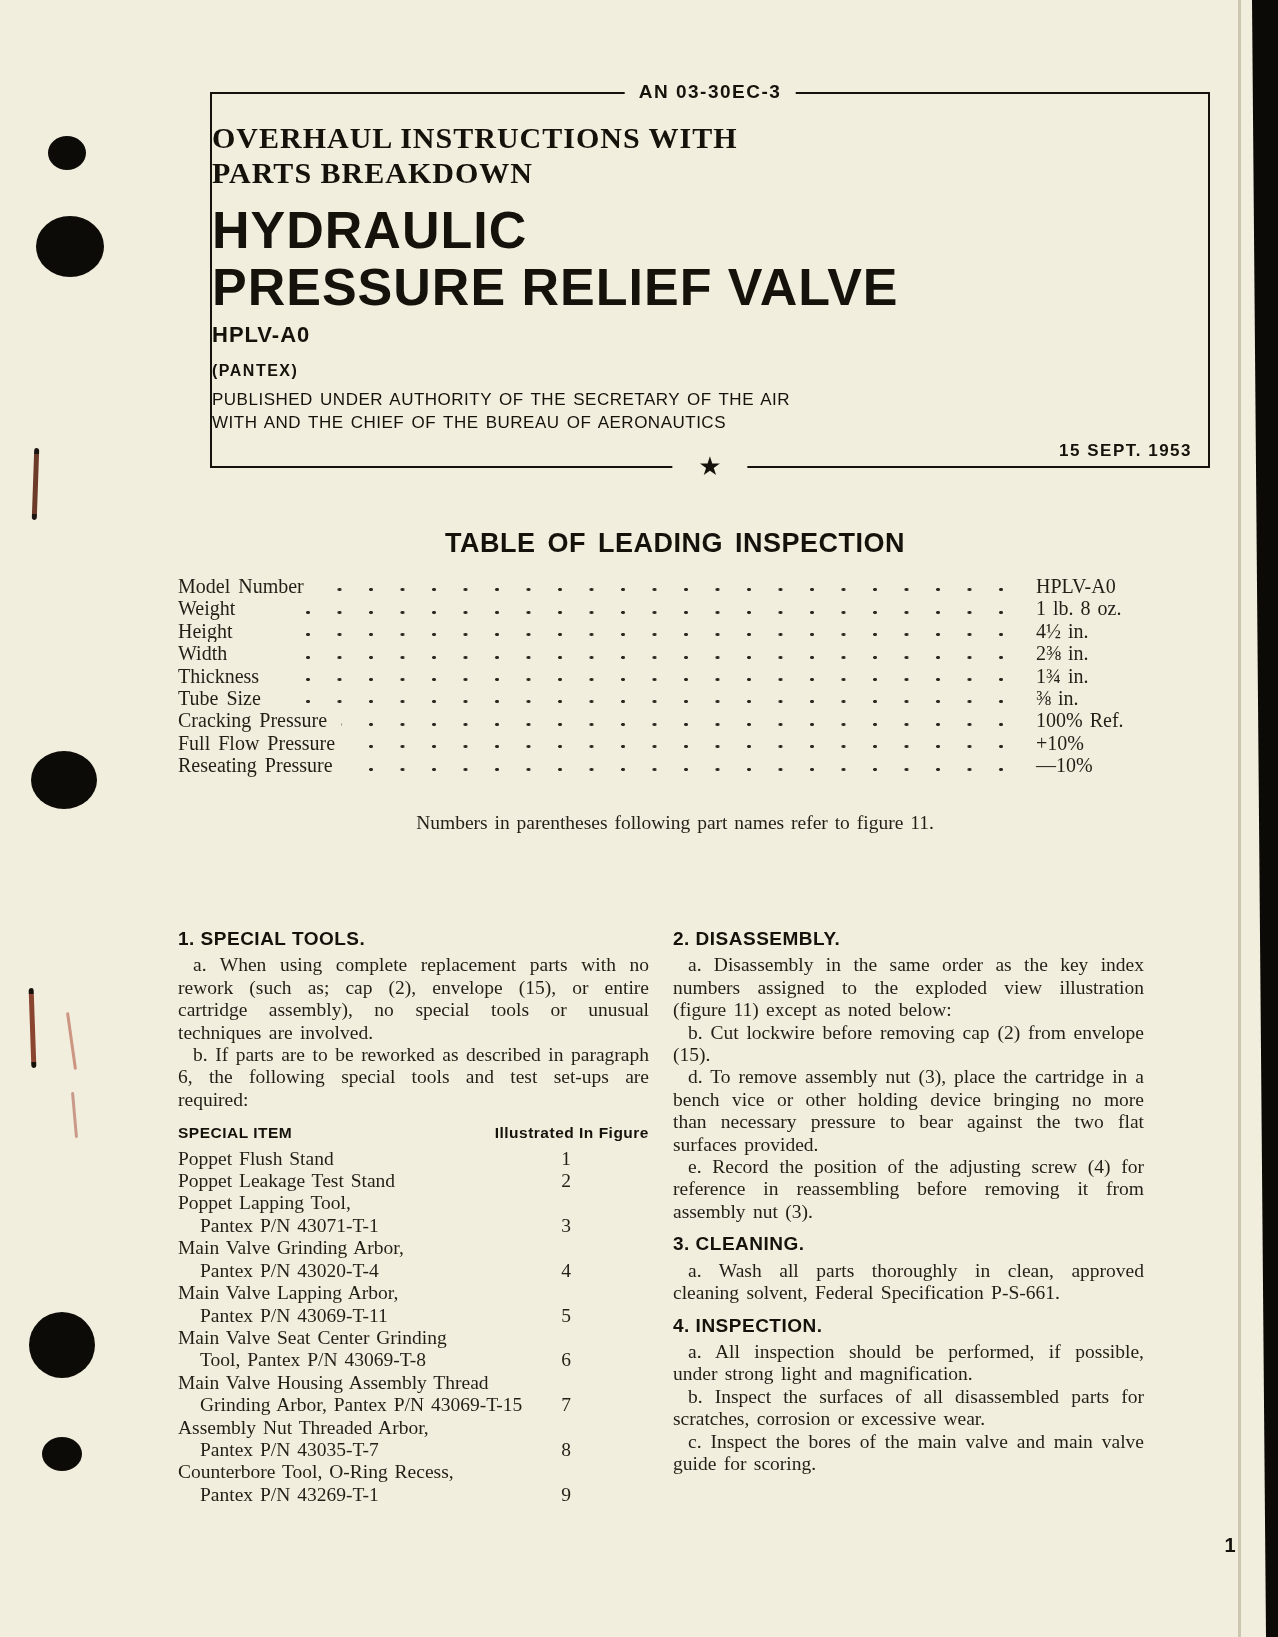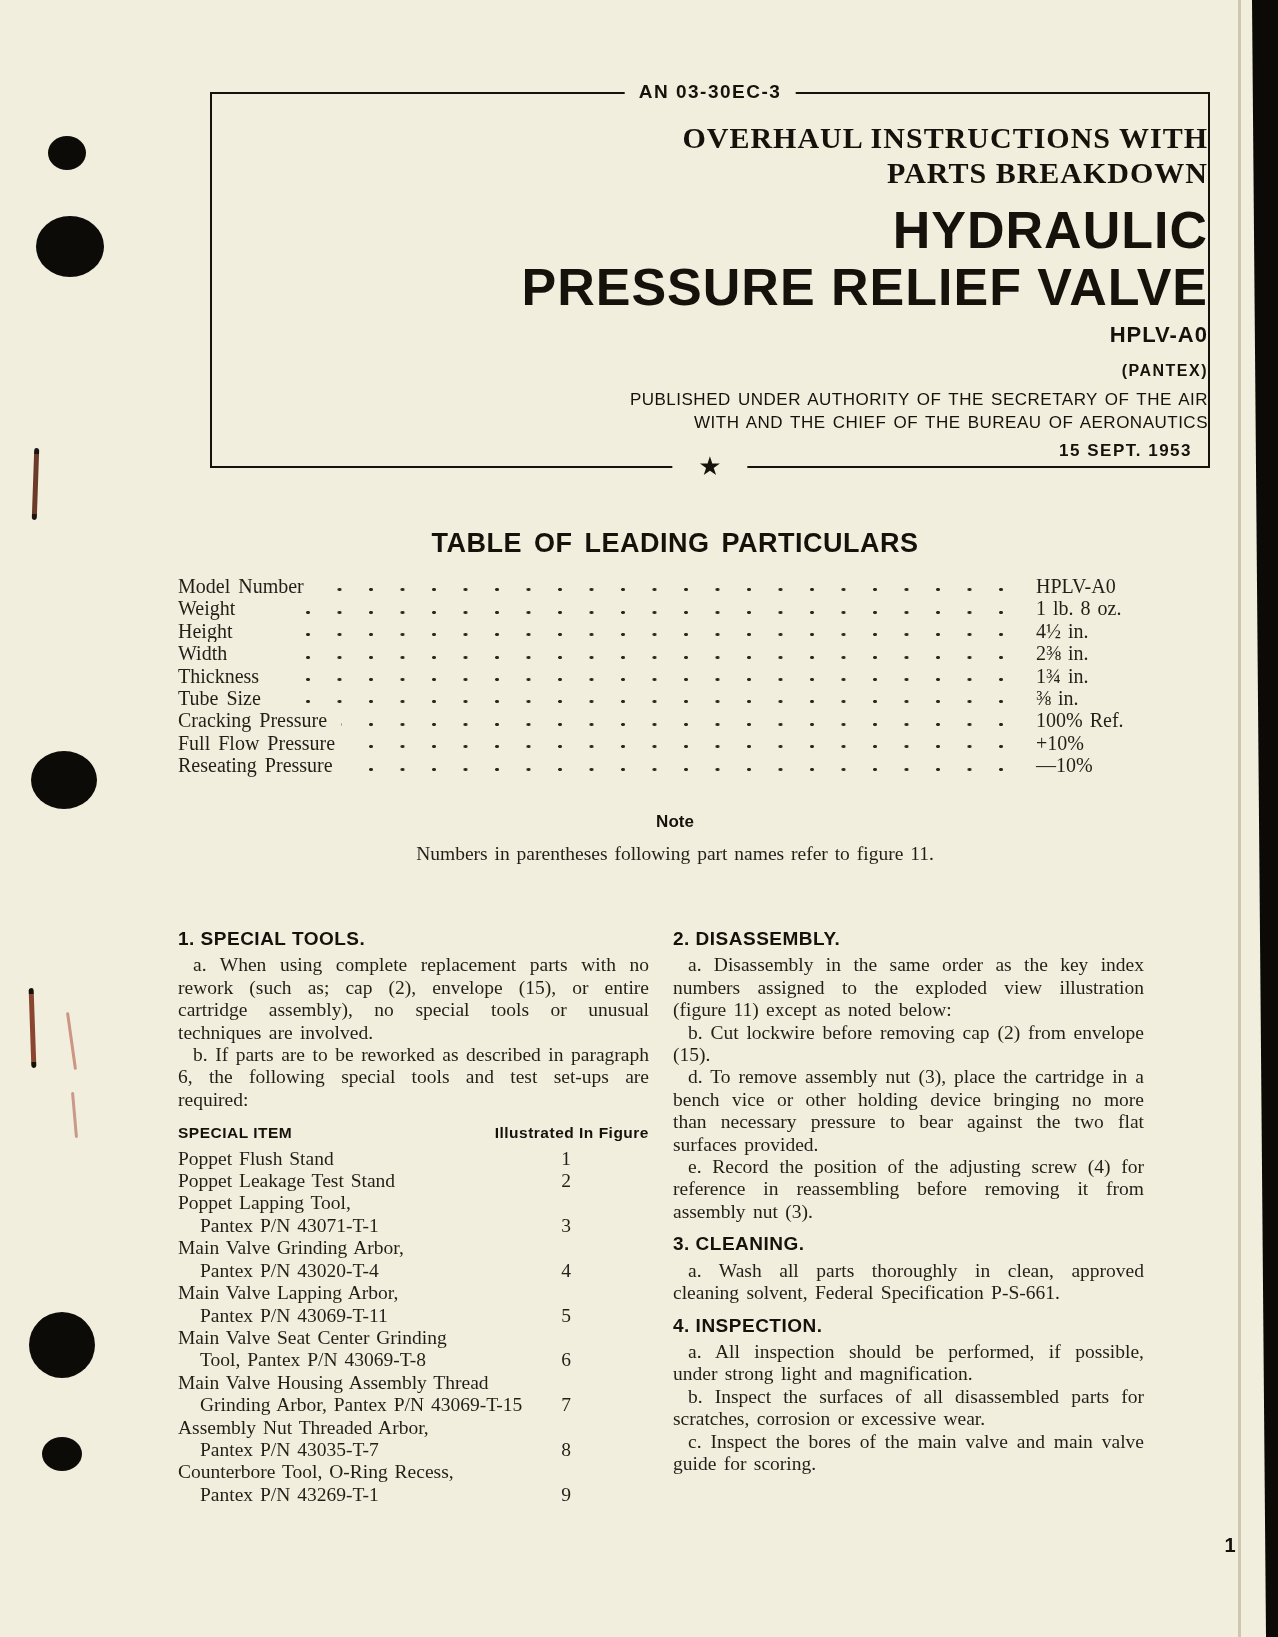--- a/index.html
+++ b/index.html
@@ -35,21 +35,21 @@
   .staple{position:absolute;border-radius:3px;}
   .staple1{left:33px;top:448px;width:5px;height:72px;background:linear-gradient(#1a1510 0 8%, #6b3a28 8% 92%, #1a1510 92% 100%);transform:rotate(2deg);}
   .staple2{left:30px;top:988px;width:5px;height:80px;background:linear-gradient(#151009 0 7%, #8a4530 7% 93%, #151009 93% 100%);transform:rotate(-2deg);}
   .redmark1{position:absolute;left:70px;top:1012px;width:3px;height:58px;background:rgba(165,62,40,.5);transform:rotate(-8deg);border-radius:2px;}
   .redmark2{left:73px;top:1092px;width:3px;height:46px;background:rgba(150,52,35,.45);position:absolute;transform:rotate(-5deg);border-radius:2px;}
 
   
   .header-box{
     position:absolute;left:210px;top:92px;width:996px;height:372px;
     border:2.5px solid var(--heavy);
-    text-align:right;
+    text-align:left;
   }
   .an-label{
     position:absolute;top:-13px;left:50%;transform:translateX(-50%);
     background:var(--paper);padding:0 14px;
     font-family:"Liberation Sans", sans-serif;font-weight:bold;
     font-size:19px;letter-spacing:1.5px;white-space:nowrap;color:var(--heavy);
   }
   .ovh{
     margin-top:26px;
     font-family:"Liberation Serif", serif;font-weight:bold;
@@ -167,21 +167,21 @@
     <div class="pantex-line">(PANTEX)</div>
     <div class="authority">
       <div>PUBLISHED UNDER AUTHORITY OF THE SECRETARY OF THE AIR</div>
       <div>WITH AND THE CHIEF OF THE BUREAU OF AERONAUTICS</div>
     </div>
     <div class="date-line">15 SEPT. 1953</div>
     <div class="star">★</div>
   </div>
 
   <div class="particulars">
-    <div class="p-title">TABLE OF LEADING PARTICULARS</div>
+    <div class="p-title">TABLE OF LEADING INSPECTION</div>
 
     <div class="p-row">
       <div class="p-dots"></div>
       <span class="p-label">Model Number</span>
       <span class="p-value">HPLV-A0</span>
     </div>
     <div class="p-row">
       <div class="p-dots"></div>
       <span class="p-label">Weight</span>
       <span class="p-value">1 lb. 8 oz.</span>
@@ -217,21 +217,20 @@
       <span class="p-value">+10%</span>
     </div>
     <div class="p-row">
       <div class="p-dots"></div>
       <span class="p-label">Reseating Pressure</span>
       <span class="p-value">—10%</span>
     </div>
   </div>
 
   <div class="note">
-    <div class="note-title">Note</div>
     <div class="note-text">Numbers in parentheses following part names refer to figure 11.</div>
   </div>
 
   <div class="columns">
 
     <div class="col">
       <h3>1. SPECIAL TOOLS.</h3>
       <p>a. When using complete replacement parts with no rework (such as; cap (2), envelope (15), or entire cartridge assembly), no special tools or unusual techniques are involved.</p>
       <p>b. If parts are to be reworked as described in paragraph 6, the following special tools and test set-ups are required:</p>
 

